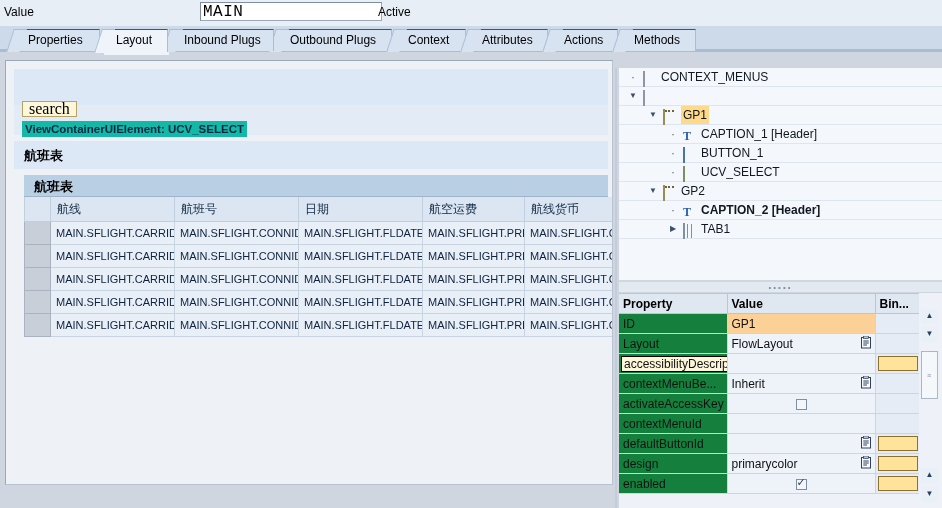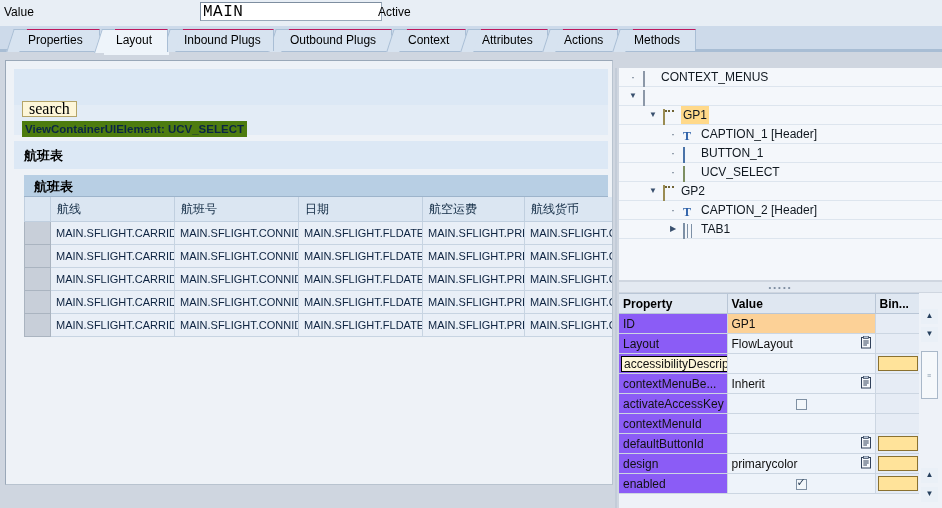--- a/index.html
+++ b/index.html
@@ -58,21 +58,21 @@
   .grp1{position:absolute;left:6px;top:6px;width:594px;height:66px;background:#e3ecf6;}
   .grp1-top{position:absolute;left:0;top:0;width:594px;height:36px;background:#dce8f5;}
   .btn-search{
     position:absolute;left:14px;top:38px;height:16px;line-height:14px;
     background:#fdf6d9;border:1px solid #b4a468;
     font-size:16px;color:#000;padding:0 6px;box-sizing:border-box;
     font-family:"Liberation Serif",serif;
   }
   .ucv-label{
     position:absolute;left:14px;top:58px;height:16px;line-height:16px;
-    background:#4d7c0f;color:#0b2545;font-size:11.5px;font-weight:bold;
+    background:#14b8a6;color:#0b2545;font-size:11.5px;font-weight:bold;
     padding:0 3px;white-space:nowrap;
   }
   .annot{position:absolute;left:248px;top:120px;font-size:12px;color:#cc0000;white-space:nowrap;}
   .annot-arrow{position:absolute;left:245px;top:122px;width:55px;height:12px;}
 
   
   .grp2-title{
     position:absolute;left:6px;top:78px;width:594px;height:28px;background:#dce8f5;
   }
   .grp2-title span{position:absolute;left:10px;top:6px;font-size:13px;font-weight:bold;color:#000;}
@@ -138,21 +138,21 @@
   .prop-table th{
     background:#dfe7f1;border:1px solid #b9c6d6;border-left:none;
     height:19px;text-align:left;padding:0 4px;font-size:12px;font-weight:bold;
     white-space:nowrap;color:#000;
   }
   .prop-table td{
     border:1px solid #ccd6e2;border-left:none;
     height:19px;padding:0 4px;white-space:nowrap;overflow:hidden;
     background:#e6ecf5;font-size:12px;color:#111;
   }
-  .prop-table td.name{background:#8b5cf6;}
+  .prop-table td.name{background:#15803d;}
   .prop-table td.val{background:#eef3fa;position:relative;}
   .prop-table td.bind{background:#e6ecf5;width:44px;padding:0 2px;}
   .prop-table tr.section td{background:#fdf6c8;color:#2a2a00;}
   .prop-table tr.section td .sectxt{text-decoration:underline;}
   .val-hl{background:#fcd197 !important;}
   .bind-box{display:block;width:40px;height:15px;background:#ffe39a;border:1px solid #8a7130;box-sizing:border-box;}
   .name-focus{display:inline-block;border:1px solid #000;background:#fdf6d9;padding:0 2px;margin:-1px -2px;}
   .f4{position:absolute;right:3px;top:2px;width:11px;height:13px;}
   .cb{display:inline-block;width:11px;height:11px;border:1px solid #7f90a3;background:#f3f7fb;box-sizing:border-box;vertical-align:middle;position:relative;}
   .cb.on:after{content:"✓";position:absolute;left:0px;top:-4px;font-size:11px;color:#2b3f57;}
@@ -314,21 +314,21 @@
         <span class="tx" style="left: 82px;">UCV_SELECT</span>
       </div>
       <div class="tree-row">
         <span class="tg" style="left: 28px;">▼</span>
         <span class="ic" style="left: 44px;"><span class="ic-grp"></span></span>
         <span class="tx" style="left: 62px;">GP2</span>
       </div>
       <div class="tree-row">
         <span class="tg" style="left: 48px; font-size: 12px; color: rgb(85, 101, 122);">·</span>
         <span class="ic" style="left: 64px;"><span class="ic-txt">T</span></span>
-        <span class="tx" style="left: 82px;">CAPTION_2  [Header]</span>
+        <span class="tx" style="left: 82px; font-weight: bold;">CAPTION_2  [Header]</span>
       </div>
       <div class="tree-row">
         <span class="tg" style="left: 48px;">▶</span>
         <span class="ic" style="left: 64px;"><span class="ic-tab"></span></span>
         <span class="tx" style="left: 82px;">TAB1</span>
       </div>
     </div>
 
   <div class="splitter">
     <div class="dots">•••••</div>

